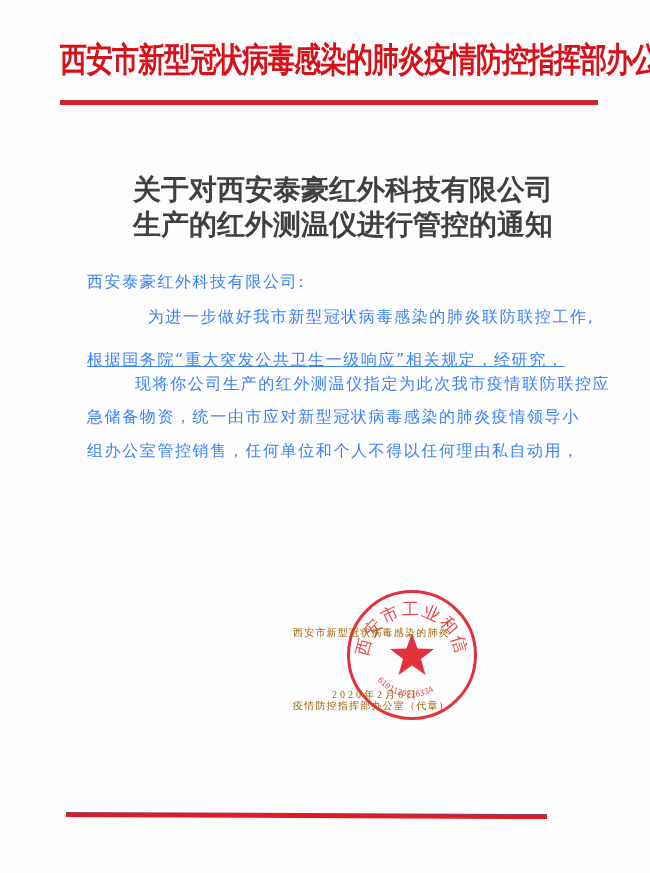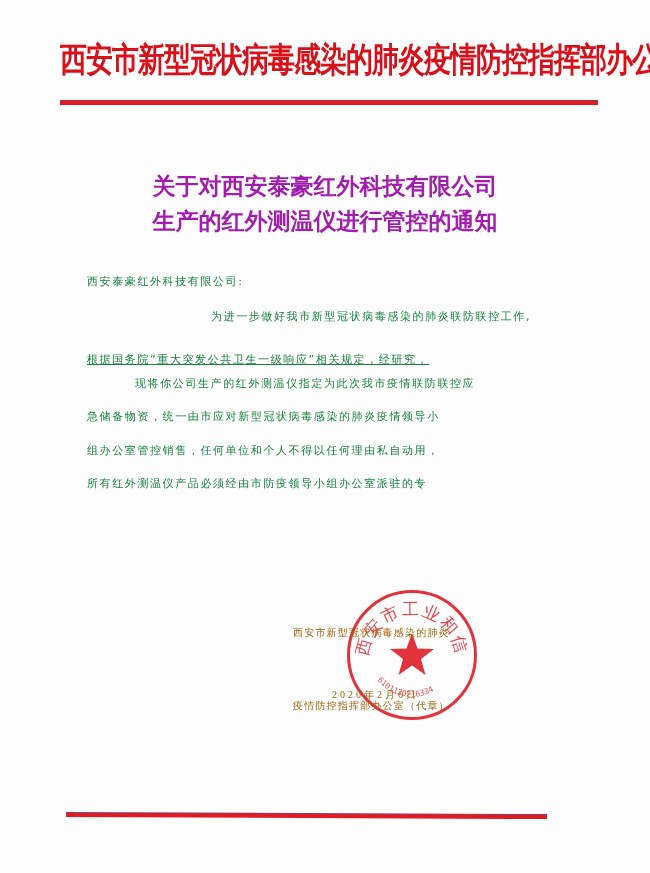--- a/index.html
+++ b/index.html
@@ -41,39 +41,39 @@
       position: absolute;
       left: 60px;
       top: 101px;
       width: 538px;
       height: 4px;
       background: #e01b24;
       box-shadow: 0 -1px 0 #b03040;
     }
     .notice-title {
       position: absolute;
-      left: 90px;
+      left: 108px;
       width: 470px;
       text-align: center;
       font-family: "DejaVu Serif", "Liberation Serif", serif;
       font-weight: bold;
-      font-size: 23px;
-      color: #a21caf;
+      font-size: 28px;
+      color: #404040;
       letter-spacing: 0px;
       white-space: nowrap;
     }
     .notice-title.l1 { top: 171px; }
     .notice-title.l2 { top: 206px; }
     .body-text {
       position: absolute;
       left: 87px;
       width: 500px;
       font-family: "DejaVu Sans", "Liberation Sans", sans-serif;
-      font-size: 11px;
-      color: #15803d;
+      font-size: 16px;
+      color: #3b82f6;
       line-height: 20px;
       white-space: nowrap;
       letter-spacing: 1.6px;
     }
     .line0 { top: 272px; }
     .line1 { top: 307px; left: 121px; text-align: center; }
     .line2 { top: 350px; text-decoration: underline; }
     .line3 { top: 374px; margin-left: 48px; }
     .line4 { top: 407px; }
     .line5 { top: 441px; }
@@ -127,21 +127,20 @@
 
   <div class="notice-title l1">关于对西安泰豪红外科技有限公司</div>
   <div class="notice-title l2">生产的红外测温仪进行管控的通知</div>
 
   <div class="body-text line0">西安泰豪红外科技有限公司:</div>
   <div class="body-text line1">为进一步做好我市新型冠状病毒感染的肺炎联防联控工作,</div>
   <div class="body-text line2">根据国务院“重大突发公共卫生一级响应”相关规定，经研究，</div>
   <div class="body-text line3">现将你公司生产的红外测温仪指定为此次我市疫情联防联控应</div>
   <div class="body-text line4">急储备物资，统一由市应对新型冠状病毒感染的肺炎疫情领导小</div>
   <div class="body-text line5">组办公室管控销售，任何单位和个人不得以任何理由私自动用，</div>
-  <div class="body-text line6">所有红外测温仪产品必须经由市防疫领导小组办公室派驻的专</div>
 
   <div class="seal">
     <svg width="124" height="124" viewBox="0 0 124 124">
       <defs>
         <path id="sealArcTop" d="M 18 66 A 44 44 0 0 1 106 66" fill="none"></path>
         <path id="sealArcBottom" d="M 24 82 A 44 44 0 0 0 100 82" fill="none"></path>
       </defs>
       <text font-family="DejaVu Sans, sans-serif" font-size="17" fill="#e0212b" letter-spacing="2" opacity="0.9">
         <textPath href="#sealArcTop" startOffset="2">西安市工业和信息化局</textPath>
       </text>

